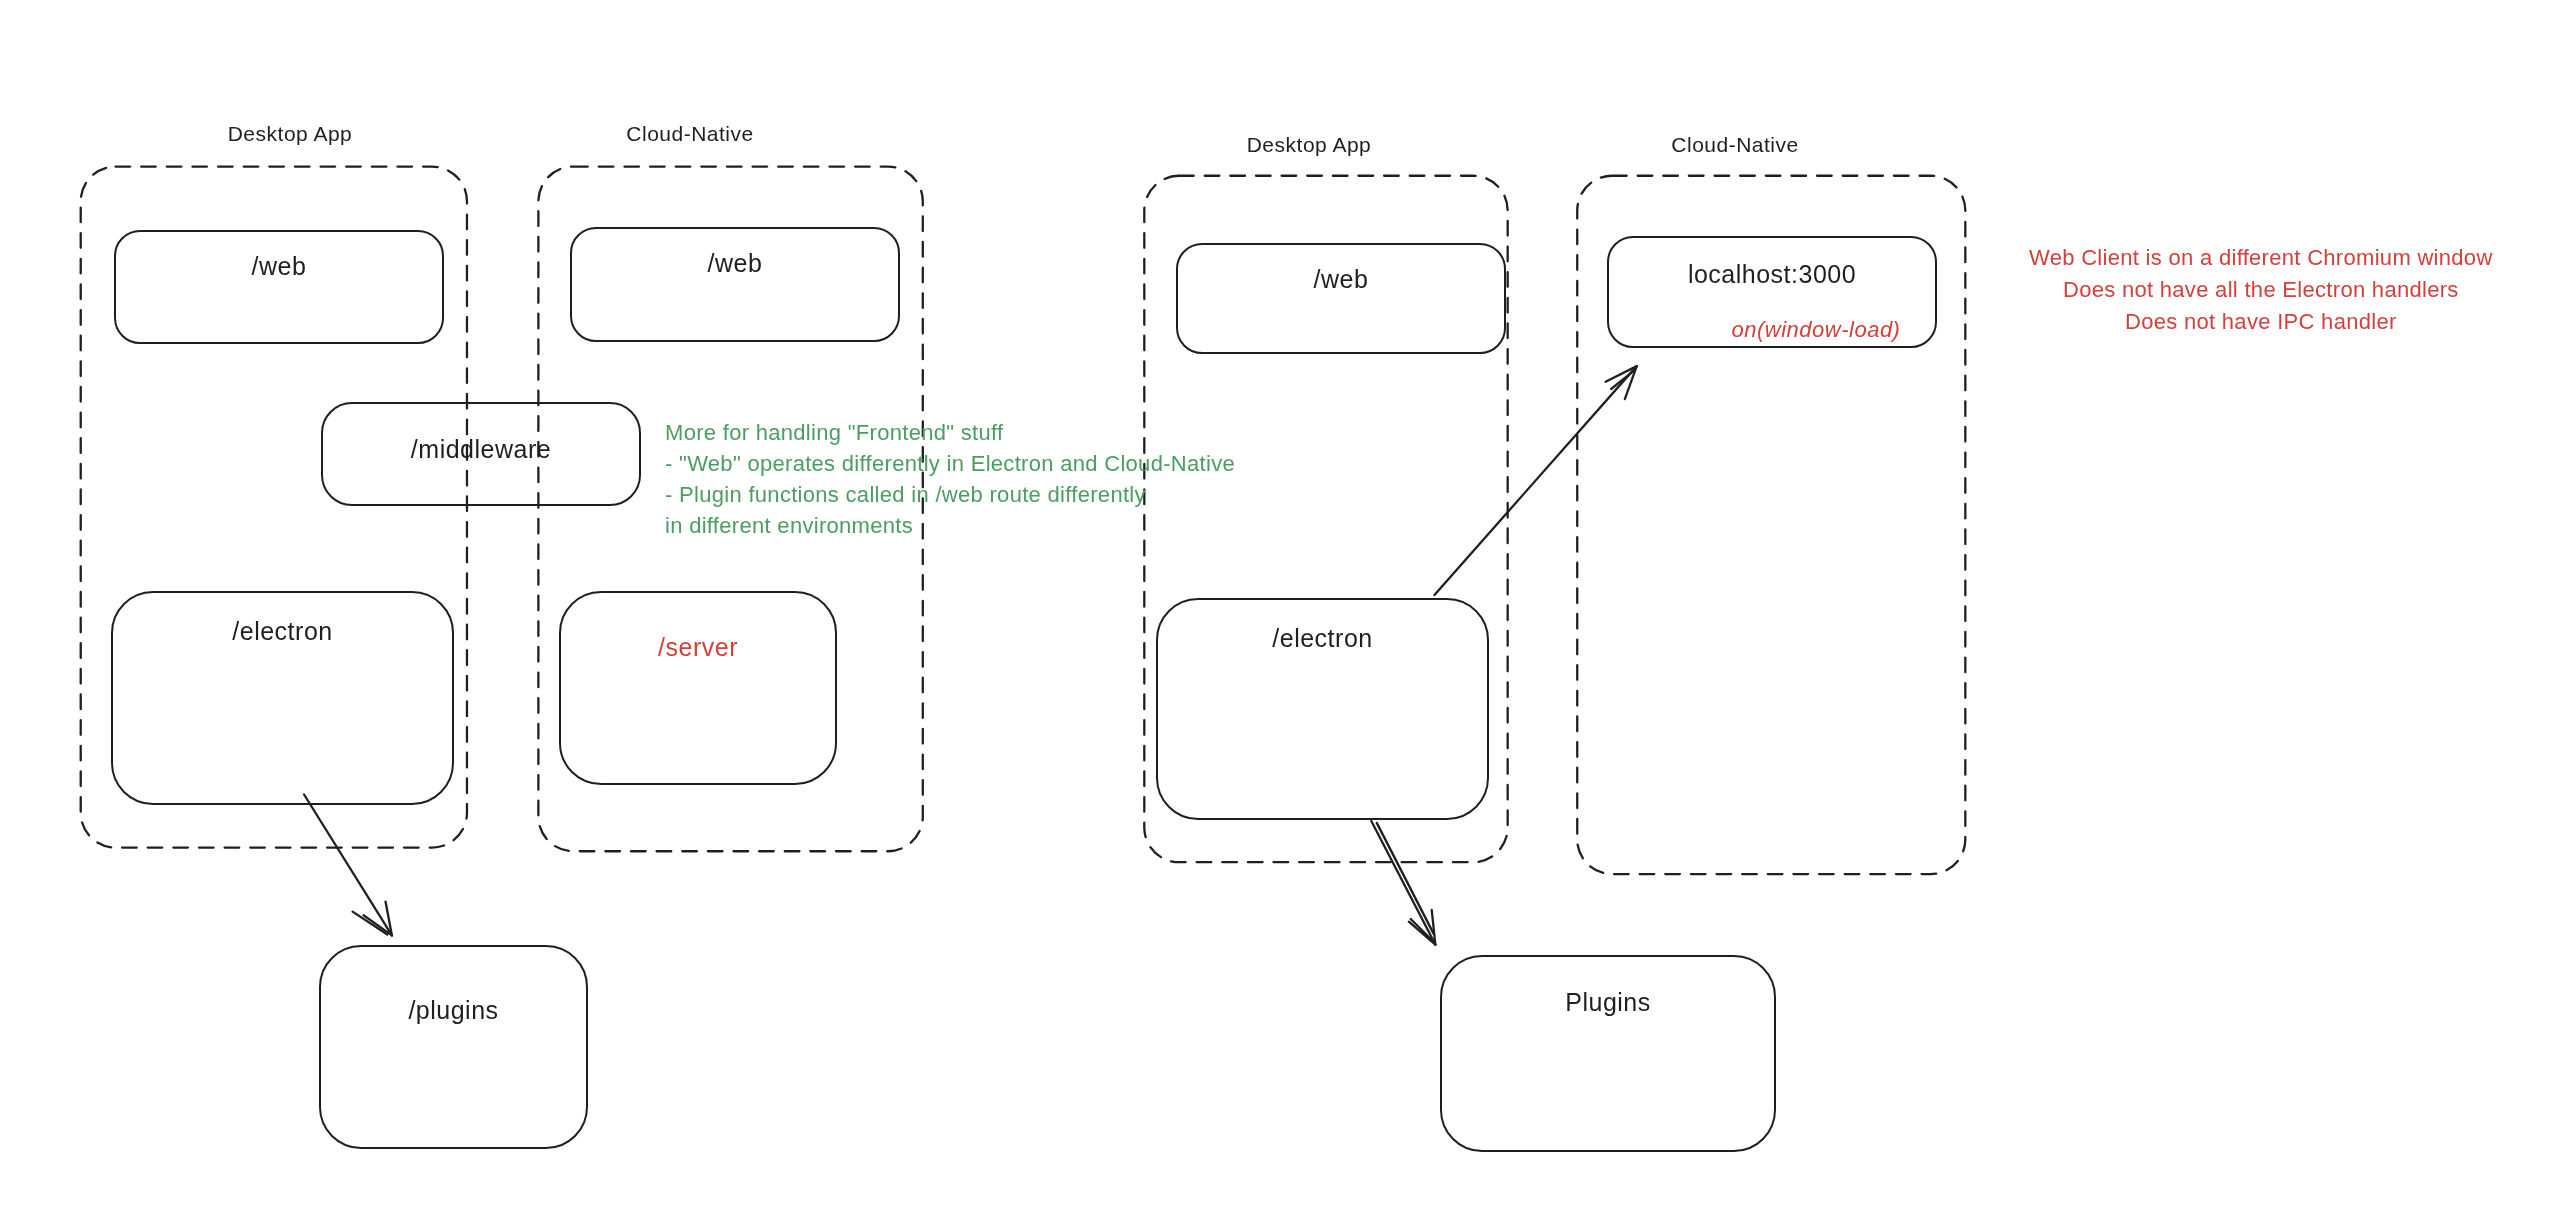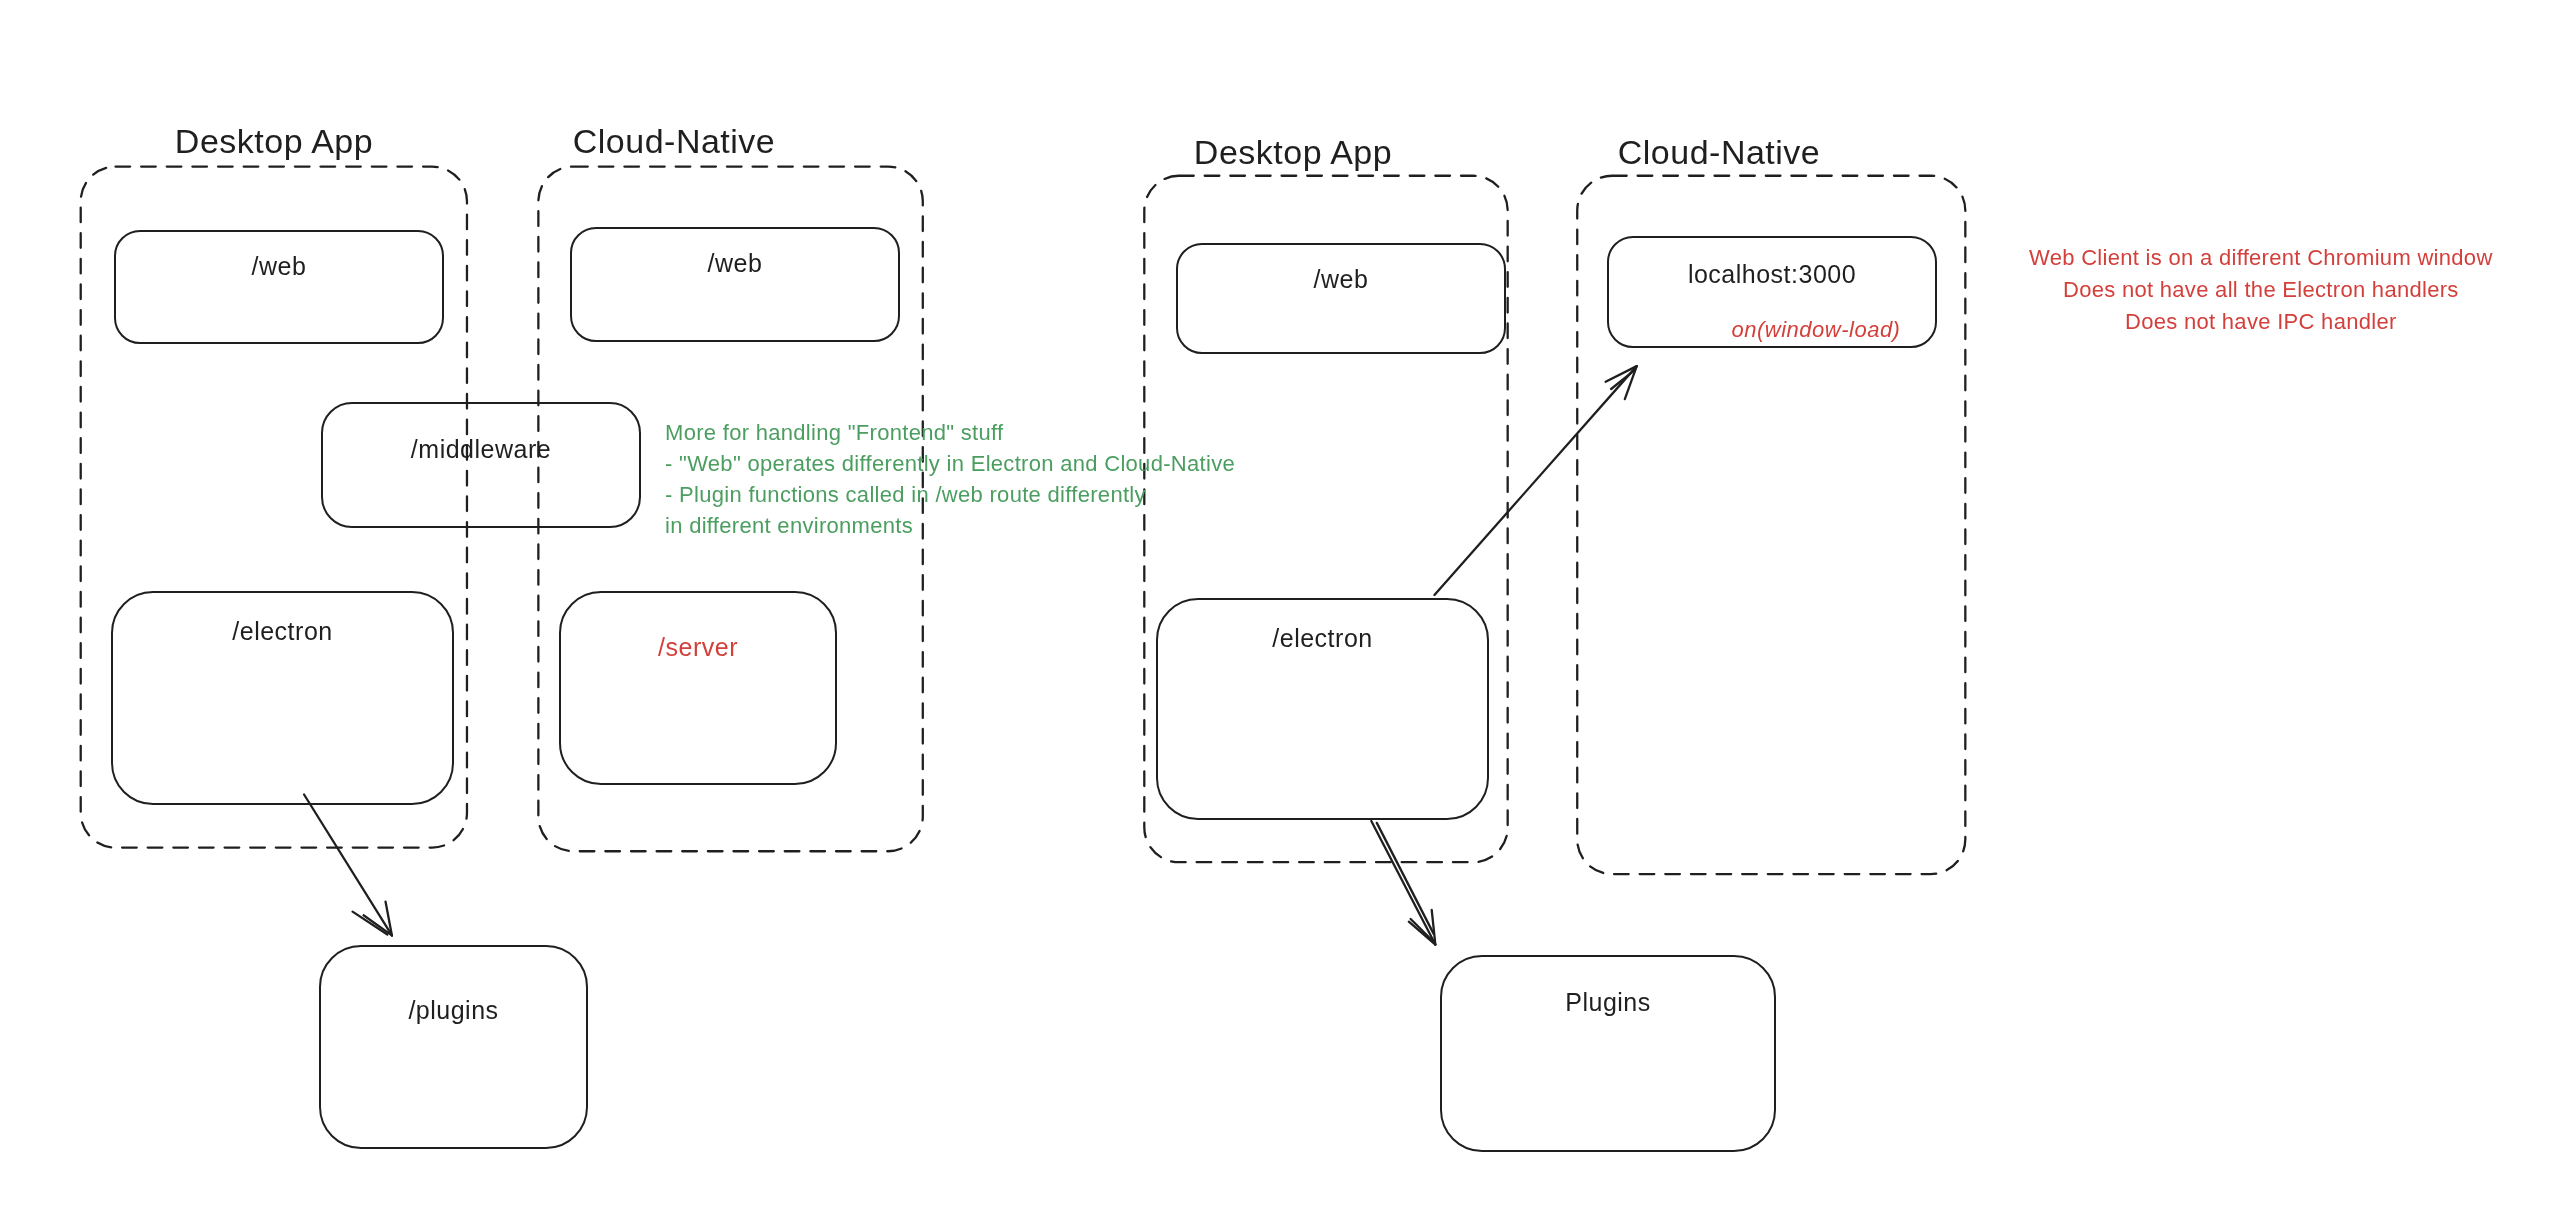--- a/index.html
+++ b/index.html
@@ -23,25 +23,26 @@
   }
   .overlay line, .overlay rect{
     stroke:var(--ink);
     stroke-width:2.5;
     fill:none;
     stroke-linecap:round;
   }
   .overlay rect{stroke-dasharray:16 12;}
   .container-label{
     position:absolute;
-    font-size:34px;
+    font-size:21px;
     letter-spacing:0.5px;
     text-align:center;
     white-space:nowrap;
     transform:translateX(-50%);
+    margin-left:16px;
   }
   .node{
     position:absolute;
     border:2.3px solid var(--ink);
     background:transparent;
     box-sizing:border-box;
     display:flex;
     justify-content:center;
     align-items:flex-start;
     font-size:25px;
@@ -57,21 +58,21 @@
     font-size:22px;
     letter-spacing:0.3px;
     white-space:nowrap;
   }
   .note .line{display:block;}
   .green{color:var(--green);}
   .red{color:var(--red);}
   
   .web-l1{left:114px;top:230px;width:330px;height:114px;padding-top:20px;}
   .web-l2{left:570px;top:227px;width:330px;height:115px;padding-top:20px;}
-  .mw-l{left:321px;top:402px;width:320px;height:126px;padding-top:31px;}
+  .mw-l{left:321px;top:402px;width:320px;height:104px;padding-top:31px;}
   .el-l{left:111px;top:591px;width:343px;height:214px;padding-top:24px;}
   .srv-l{left:559px;top:591px;width:278px;height:194px;padding-top:40px;}
   .plg-l{left:319px;top:945px;width:269px;height:204px;padding-top:49px;}
   .web-r{left:1176px;top:243px;width:330px;height:111px;padding-top:20px;}
   .lh-r{left:1607px;top:236px;width:330px;height:112px;padding-top:19px;flex-direction:column;align-items:center;gap:12px;}
   .lh-r .sub{font-size:22px;margin-top:15.6px;transform:translateX(44px);font-style:italic;}
   .mw-r{left:1346px;top:407px;width:323px;height:108px;padding-top:39px;}
   .el-r{left:1156px;top:598px;width:333px;height:222px;padding-top:24px;}
   .plg-r{left:1440px;top:955px;width:336px;height:197px;padding-top:31px;}
   .lbl-dl{left:274px;top:122px;}

